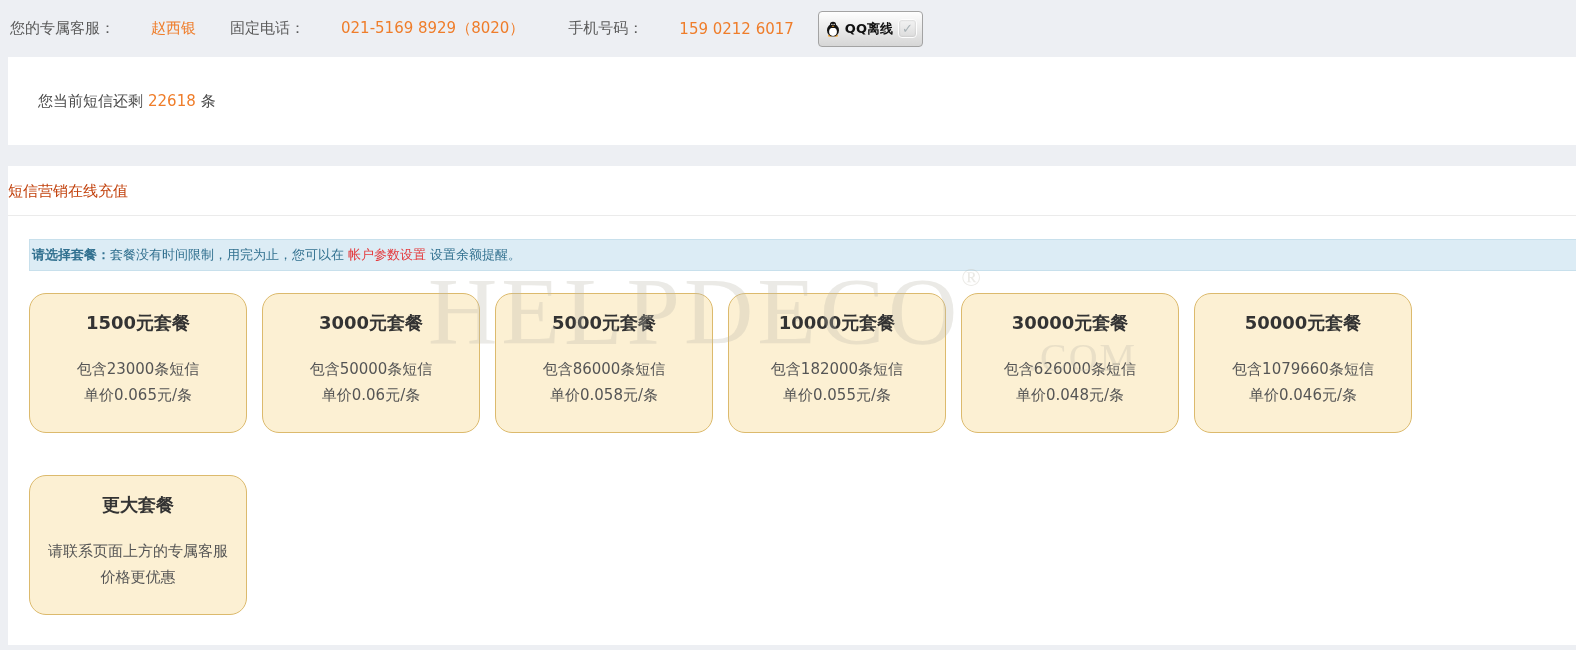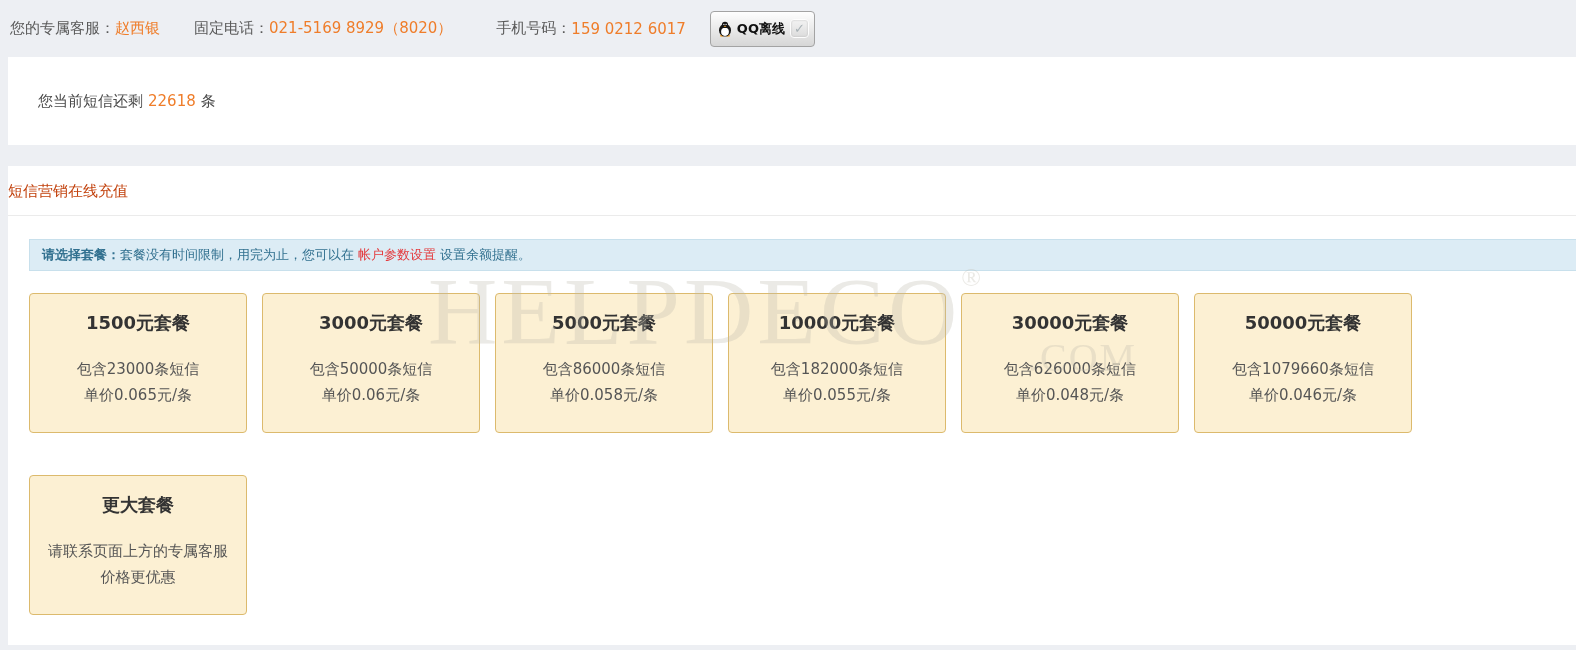--- a/index.html
+++ b/index.html
@@ -15,21 +15,21 @@
 
   
   .topbar {
     height:57px;
     display:flex; align-items:center;
     padding-left:10px;
     font-size:15px;
     background:#edeff3;
   }
   .topbar .label { color:#5a5a5a; }
-  .topbar .orange { color:#ef7d2a; }
+  .topbar .orange { color:#ef7d2a;margin-left:36px; }
   .tb-group { display:flex; align-items:center; margin-right:34px; white-space:nowrap; }
 
   .qq-btn {
     display:inline-flex; align-items:center;
     height:36px; padding:0 5px 0 6px;
     border:1px solid #a3a3a3; border-radius:4px;
     background:linear-gradient(#fefefe,#d6d6d6);
     cursor:pointer; margin-left:0;
   }
   .qq-btn svg { width:16px; height:16px; display:block; }
@@ -60,41 +60,41 @@
     height:50px; line-height:50px;
     font-size:15px; color:#c2410c;
     border-bottom:1px solid #ebebeb;
   }
   .recharge-body { padding:23px 0 0 21px; }
 
   
   .notice {
     height:32px;
     display:flex; align-items:center;
-    padding:0 12px;
+    padding:0 2px;
     background:#dcecf5;
     border:1px solid #c8e0ec; border-right:none;
     font-size:13px; color:#31708f;
     white-space:nowrap;
   }
   .notice .bold { font-weight:bold; }
   .notice .link { color:#e4393c; cursor:pointer; margin:0 4px; }
 
   
   .cards {
     margin-top:22px;
     width:1420px;
     display:flex; flex-wrap:wrap;
     column-gap:15px; row-gap:42px;
   }
   .card {
     width:218px; height:140px;
     background:#fcf0d3;
     border:1px solid #dcba6d;
-    border-radius:4px;
+    border-radius:17px;
     text-align:center;
     padding:17px 8px 0 8px;
     cursor:pointer;
   }
   .card-title {
     font-size:18px; font-weight:bold; color:#333;
     margin:0 0 21px 0;
   }
   .card-line { font-size:15px; color:#555; line-height:26px; }
 

